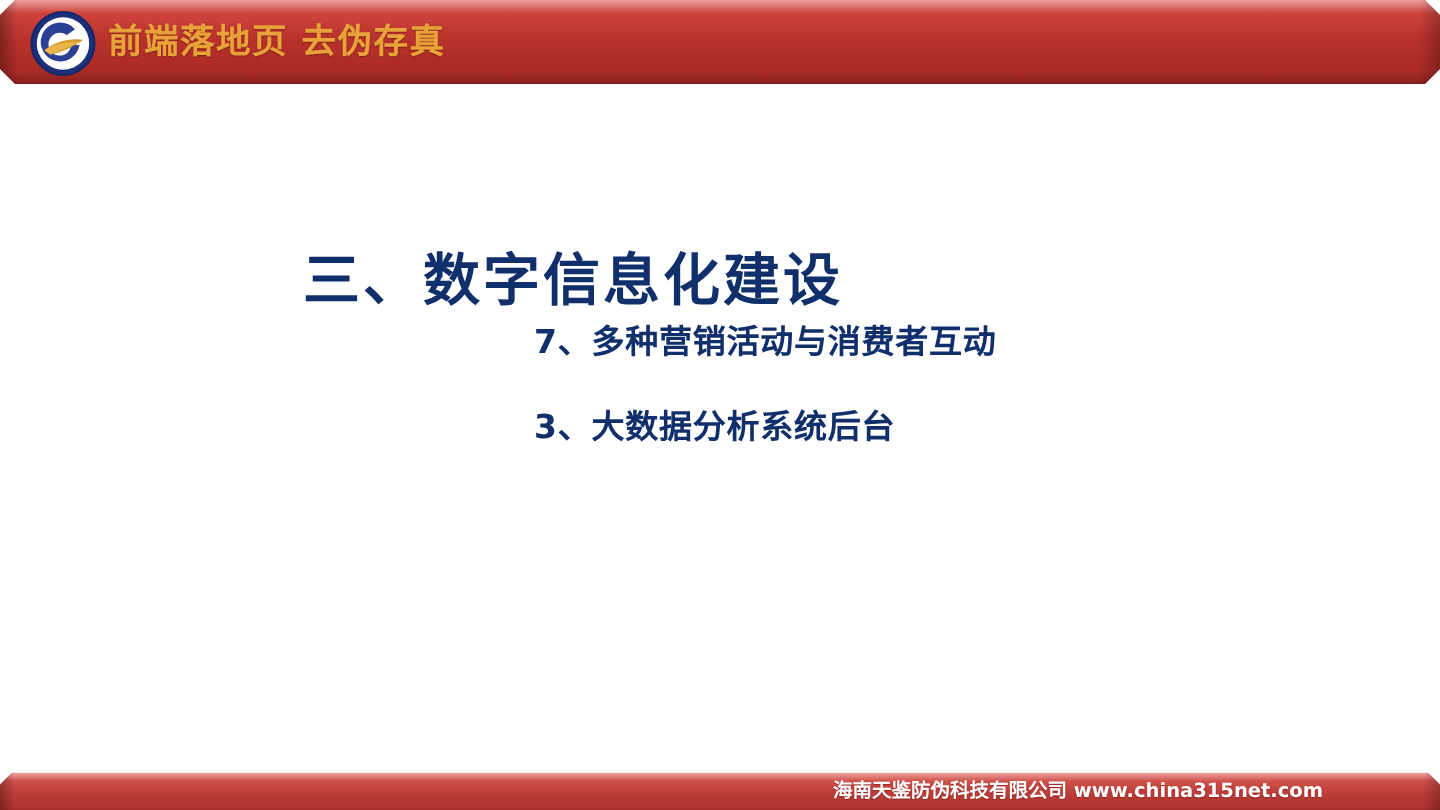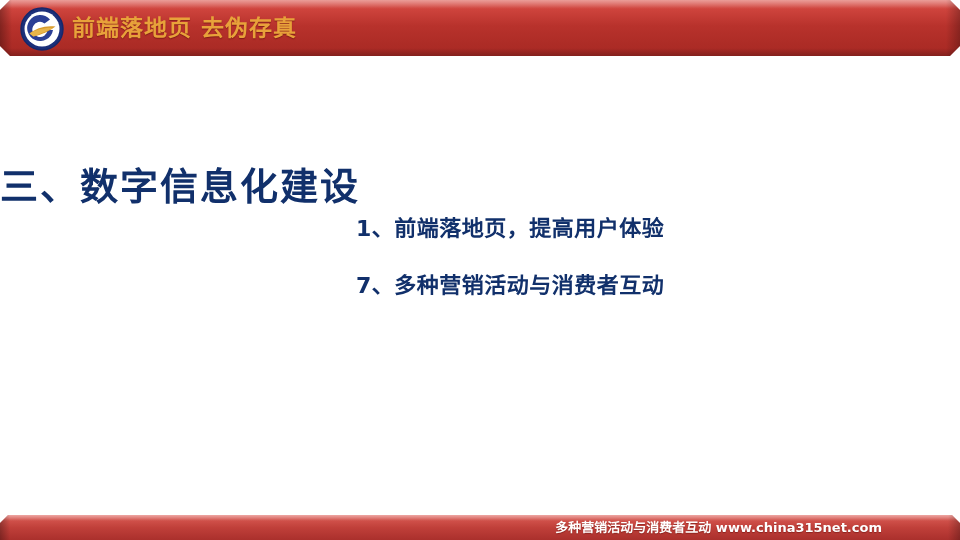--- a/index.html
+++ b/index.html
@@ -101,21 +101,21 @@
     width: 960px;
     height: 459px;
     background: #ffffff;
   }
 
   .slide-title {
     position: absolute;
     left: 0;
     top: 100px;
     width: 764px;
-    text-align: left;
+    text-align: center;
     font-family: "DejaVu Sans", "Liberation Sans", sans-serif;
     font-size: 38px;
     font-weight: 700;
     letter-spacing: 2px;
     color: #11306b;
     white-space: nowrap;
   }
 
   .bullet-list {
     position: absolute;
@@ -211,26 +211,26 @@
     </svg>
   </div>
 
   <div class="header-slogan">前端落地页 去伪存真</div>
 
   <div class="content">
 
     <div class="slide-title">三、数字信息化建设</div>
 
     <div class="bullet-list">
-      <div class="bullet-item">1、前端落地页，提高用户体验</div>
       <div class="bullet-item">7、多种营销活动与消费者互动</div>
+      <div class="bullet-item">3、大数据分析系统后台</div>
     </div>
 
   </div>
 
   <div class="footer-bar">
     <div class="fbevel-top"></div>
     <div class="fbevel-left"></div>
     <div class="fbevel-right"></div>
   </div>
-  <div class="footer-text" style="position:absolute; left:0; top:515px;">多种营销活动与消费者互动   www.china315net.com</div>
+  <div class="footer-text" style="position:absolute; left:0; top:515px;">海南天鉴防伪科技有限公司   www.china315net.com</div>
 
 </div>
 
 </body></html>

